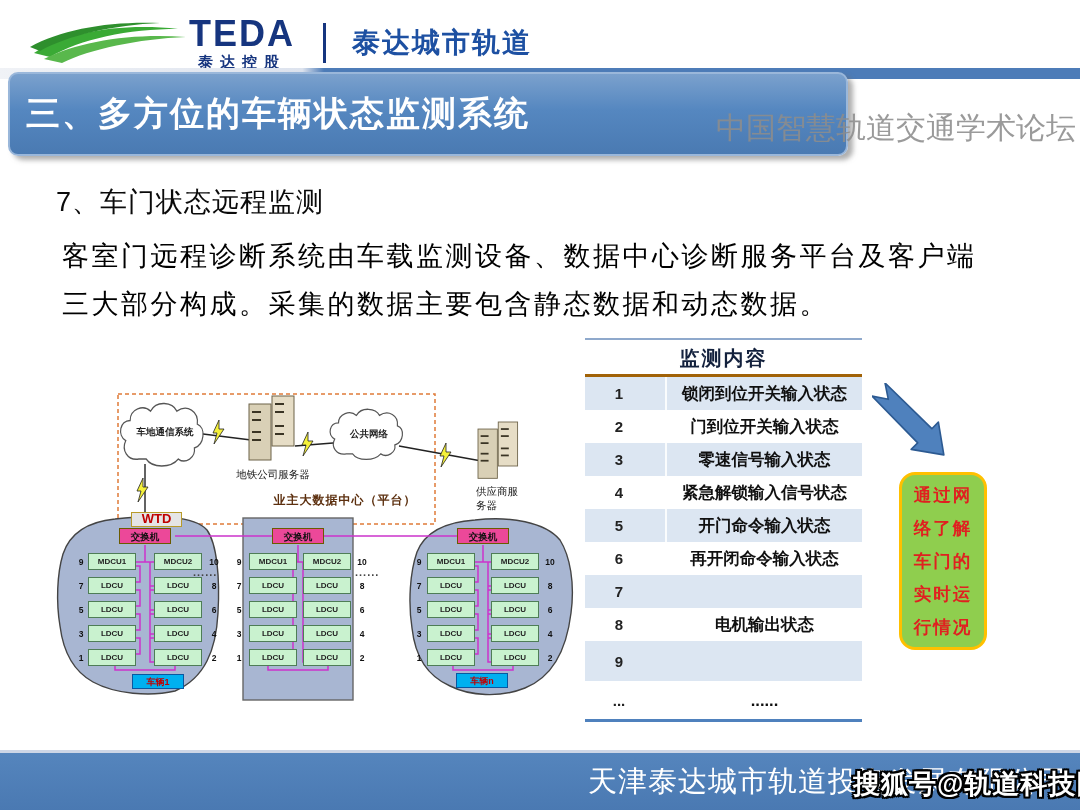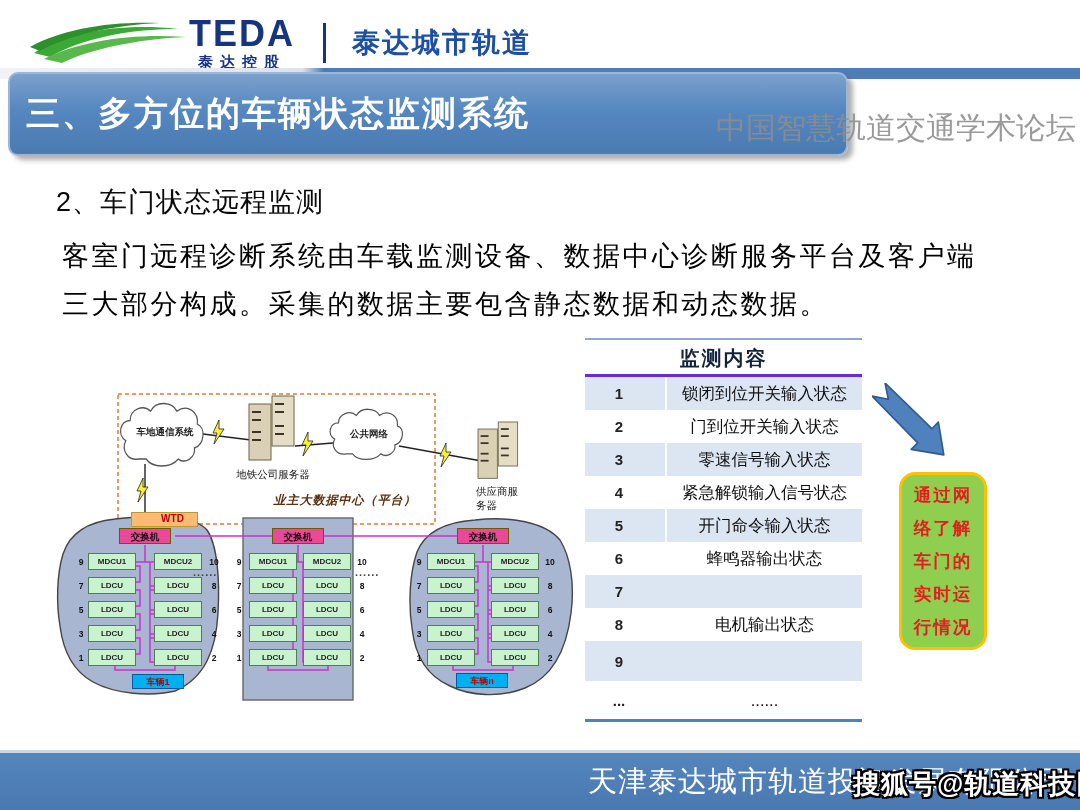--- a/index.html
+++ b/index.html
@@ -29,42 +29,42 @@
   
   .subtitle{position:absolute;left:56px;top:184px;font-size:27px;color:#0a0a0a;letter-spacing:1px;}
   .para{position:absolute;left:62px;width:980px;font-size:27px;color:#000;letter-spacing:2.5px;white-space:nowrap;}
   .para1{top:238px;} .para2{top:286px;}
   
   .diagram{position:absolute;left:55px;top:388px;width:520px;height:330px;}
   .diagram svg{position:absolute;left:0;top:0;}
   .dlabel{position:absolute;color:#222;text-align:center;}
   .cloud-label{font-size:9.5px;font-weight:bold;}
   .srv-label{font-size:10.5px;color:#1a1a1a;}
-  .platform-label{font-size:12px;font-weight:bold;color:#5c2f0e;letter-spacing:1px;font-style:italic;}
-  .wtdbox{position:absolute;background:#fdba74;border:1px solid #b89b2a;color:#c00000;
-          font-size:10px;font-weight:bold;text-align:center;line-height:11px;padding-left:16px;}
+  .platform-label{font-size:12px;font-weight:bold;color:#5c2f0e;letter-spacing:1px;}
+  .wtdbox{position:absolute;background:#e5e5e5;border:1px solid #b89b2a;color:#c00000;
+          font-size:13px;font-weight:bold;text-align:center;line-height:11px;}
   .swbox{position:absolute;width:52px;height:16px;background:#ec4899;border:1.4px solid #6b5b00;
          color:#111;font-size:9.5px;font-weight:bold;text-align:center;line-height:15px;box-sizing:border-box;}
   .unit{position:absolute;width:48px;height:17px;background:#c9f2cf;border:1px solid #4e7d56;
         color:#222;font-size:8px;font-weight:bold;text-align:center;line-height:16px;box-sizing:border-box;}
   .numlbl{position:absolute;width:14px;color:#111;font-size:8.5px;font-weight:bold;text-align:center;}
   .vehbox{position:absolute;width:52px;height:15px;background:#00b0f0;border:1px solid #0a57a0;
           color:#c00000;font-size:9px;font-weight:bold;text-align:center;line-height:14px;box-sizing:border-box;}
   .gapdots{position:absolute;font-size:11px;font-weight:bold;letter-spacing:1px;}
   
   .mtable{position:absolute;left:585px;top:338px;width:277px;border-top:2px solid #8fa9cc;}
   .mtable-header{height:34px;line-height:36px;text-align:center;font-size:20px;font-weight:bold;
-                 color:#13213d;border-bottom:3px solid #6d28d9;letter-spacing:2px;}
+                 color:#13213d;border-bottom:3px solid #a16207;letter-spacing:2px;}
   .trow{display:flex;height:33px;}
   .trow.tall{height:40px;}
   .trow.dots{height:38px;border-bottom:3px solid #4f81bd;}
   .trow.odd{background:var(--stripe);}
   .tnum{width:68px;text-align:center;font-size:15px;font-weight:bold;color:#222;
         display:flex;align-items:center;justify-content:center;}
-  .tcontent{flex:1;text-align:center;font-size:16.5px;font-weight:normal;color:#101010;
+  .tcontent{flex:1;text-align:center;font-size:16.5px;font-weight:bold;color:#101010;
             display:flex;align-items:center;justify-content:center;border-left:2px solid rgba(255,255,255,.85);margin-left:12px;}
   
   .se-arrow{position:absolute;left:872px;top:383px;}
   .callout{position:absolute;left:899px;top:472px;width:88px;height:178px;box-sizing:border-box;
            background:var(--callout-bg);border:3px solid var(--callout-border);border-radius:16px;
            display:flex;flex-direction:column;justify-content:center;align-items:center;}
   .callout div{color:var(--callout-text);font-size:17.5px;font-weight:bold;line-height:33px;letter-spacing:2px;}
   
   .footer{position:absolute;left:0;top:750px;width:1080px;height:60px;
           background:linear-gradient(180deg,#5585bd,#4a79b2);border-top:3px solid #cdd6e6;box-sizing:border-box;}
@@ -95,21 +95,21 @@
     <div class="logo-div"></div>
     <div class="logo-right">泰达城市轨道</div>
   </div>
 
   <div class="strip"></div>
   <div class="banner">
     <div class="banner-title">三、多方位的车辆状态监测系统</div>
   </div>
   <div class="wm-forum">中国智慧轨道交通学术论坛</div>
 
-  <div class="subtitle">2、车门状态远程监测</div>
+  <div class="subtitle">7、车门状态远程监测</div>
   <div class="para para2">三大部分构成。采集的数据主要包含静态数据和动态数据。</div>
   <div class="para para1">客室门远程诊断系统由车载监测设备、数据中心诊断服务平台及客户端</div>
 
   <div class="diagram">
     <svg id="diagram-svg" width="520" height="330" viewBox="0 0 520 330">
 
       <rect x="63" y="6" width="317" height="130" fill="none" stroke="#e07b39" stroke-width="1.5" stroke-dasharray="4,3"></rect>
 
       <path d="M148,46 L196,52 M240,58 L278,55 M344,58 L432,74 M90,76 L90,127" stroke="#222" stroke-width="1.4" fill="none"></path>
 
@@ -266,21 +266,21 @@
         <div class="trow">
           <div class="tnum">4</div>
           <div class="tcontent">紧急解锁输入信号状态</div>
         </div>
         <div class="trow odd">
           <div class="tnum">5</div>
           <div class="tcontent">开门命令输入状态</div>
         </div>
         <div class="trow">
           <div class="tnum">6</div>
-          <div class="tcontent">蜂鸣器输出状态</div>
+          <div class="tcontent">再开闭命令输入状态</div>
         </div>
         <div class="trow odd">
           <div class="tnum">7</div>
         </div>
         <div class="trow">
           <div class="tnum">8</div>
           <div class="tcontent">电机输出状态</div>
         </div>
         <div class="trow odd tall">
           <div class="tnum">9</div>

